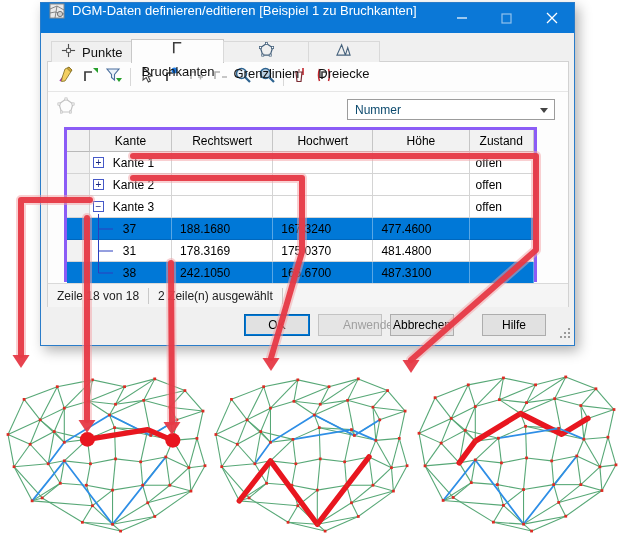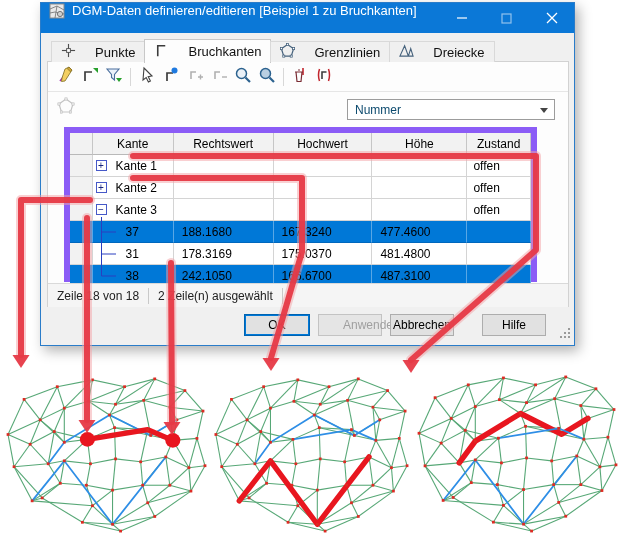--- a/index.html
+++ b/index.html
@@ -12,44 +12,44 @@
     box-shadow:4px 5px 12px rgba(0,0,0,.30); z-index:2; }
   .titlebar { position:absolute; left:0; top:0; right:0; height:30px; background:#0b78d7;
     display:flex; color:#fff; font-size:13px; }
   .titlebar .app-ico { width:16px; height:16px; margin:0 7px 0 8px; flex:0 0 auto; }
   .titlebar .ttl { flex:1 1 auto; white-space:nowrap; overflow:hidden; }
   .cap-btns { display:flex; height:30px; }
   .cap-btn { width:45px; height:30px; display:flex; align-items:center; justify-content:center; }
 
   
   .tabstrip { position:absolute; left:10px; top:36px; height:23px; display:flex; z-index:3; }
-  .tab { display:flex; align-items:center; gap:19px; padding:0 9px; font-size:13px; color:#111;
+  .tab { display:flex; align-items:center; gap:6px; padding:0 9px; font-size:13px; color:#111;
     border:1px solid #d9d9d9; border-bottom:none; background:#f0f0f0; height:21px; margin-top:2px; }
   .tab.sel { background:#fdfdfd; height:24px; margin-top:0; border-color:#c8c8c8; }
-  .tab + .tab { margin-left:-1px; }
+  .tab + .tab { margin-left:-1px;flex-direction:column; }
   .tab svg { width:15px; height:15px; }
 
   
   .frame { position:absolute; left:6px; top:58px; width:522px; height:246px;
     background:#fdfdfd; border:1px solid #d2d2d2; }
   .tb1 { position:absolute; left:0; top:0; right:0; height:30px; border-bottom:1px solid #e6e6e6;
     display:flex; align-items:center; padding-left:6px; }
   .tbtn { width:24px; height:24px; display:flex; align-items:center; justify-content:center; border:1px solid transparent; }
   .tbtn svg { width:18px; height:18px; }
   .tbtn.dis { opacity:.9; }
   .tsep { width:1px; height:18px; background:#d8d8d8; margin:0 4px; }
   .tb2 { position:absolute; left:0; top:31px; right:0; height:29px; }
   .combo { position:absolute; left:299px; top:6px; width:208px; height:21px; background:#fff;
     border:1px solid #9c9c9c; font-size:12px; display:flex; align-items:center; padding-left:7px; color:#0c4a6e; }
   .combo .chev { position:absolute; right:6px; top:8px; width:0; height:0;
     border-left:4px solid transparent; border-right:4px solid transparent; border-top:5px solid #444; }
 
   
   .tablewrap { position:absolute; left:16px; top:65px; width:473px; height:155px;
-    border:6px solid #8b5cf6; background:#fff; }
+    border:3px solid #8b5cf6; background:#fff; }
   .trow { display:flex; height:22px; font-size:12px; }
   .tcell { border-right:1px solid #d4d4d4; border-bottom:1px solid #d4d4d4; height:22px;
     display:flex; align-items:center; overflow:hidden; white-space:nowrap; }
   .hdr .tcell { background:#f2f2f2; justify-content:center; border-right:1px solid #c6c6c6; border-bottom:1px solid #b9b9b9; }
   .c0{width:23px;} .c1{width:83px;} .c2{width:102px;} .c3{width:101px;} .c4{width:97px;} .c5{width:65px;}
   .rowsel { background:#0078d7; color:#000000; }
   .rowsel .tcell { border-right-color:rgba(255,255,255,.35); border-bottom-color:#0067bd; }
   .rownorm { background:#fff; color:#000; }
   .rownorm .c0 { background:#f2f2f2; }
   .exp { width:11px; height:11px; border:1px solid #4659c8; background:#fff; color:#16247e;

